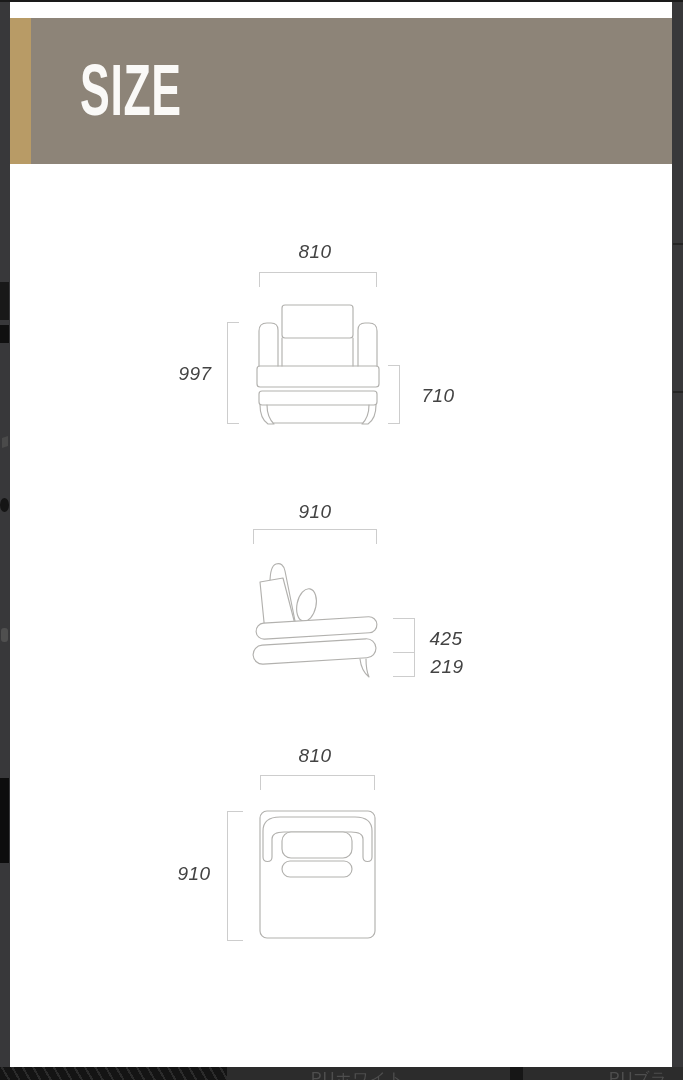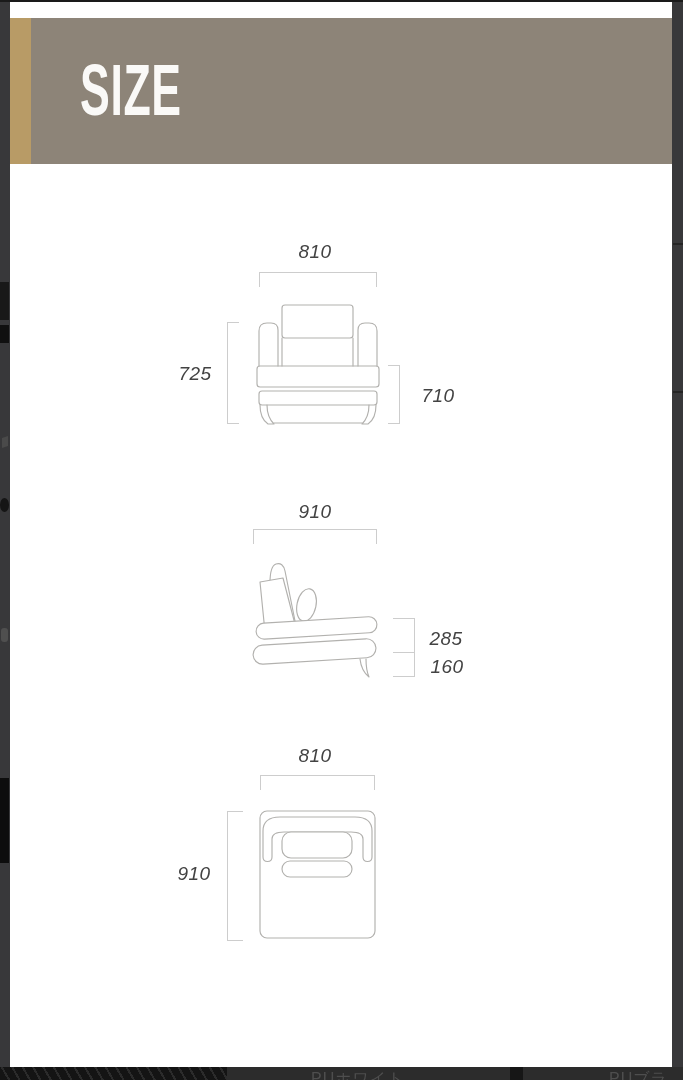--- a/index.html
+++ b/index.html
@@ -86,21 +86,21 @@
   <div id="modal">
 
     <div id="modal-header">
       <div id="accent-stripe"></div>
       <div id="size-title">SIZE</div>
     </div>
 
     <div class="dim-label" style="left:280px;top:240px;">810</div>
     <div class="bracket br-top" style="left:249px;top:270px;width:118px;height:15px;"></div>
     <div class="bracket br-left" style="left:217px;top:320px;width:12px;height:102px;"></div>
-    <div class="dim-label" style="left:160px;top:362px;">725</div>
+    <div class="dim-label" style="left:160px;top:362px;">997</div>
     <div class="bracket br-right" style="left:378px;top:363px;width:12px;height:59px;"></div>
     <div class="dim-label" style="left:403px;top:384px;">710</div>
 
     <svg width="130" height="130" viewBox="0 0 130 130" style="left:245px;top:296px;">
 
       <rect x="27" y="7" width="71" height="33" rx="3"></rect>
       <line x1="27" y1="40" x2="27" y2="68"></line>
       <line x1="98" y1="40" x2="98" y2="68"></line>
 
       <path d="M4,68 V33 Q4,25 12,25 H16 Q23,25 23,32 V68"></path>
@@ -111,22 +111,22 @@
 
       <path d="M5,107 C5,116 7,122 13,126 L19,126 C13,120 12,112 12,107"></path>
       <path d="M121,107 C121,116 119,122 113,126 L107,126 C113,120 114,112 114,107"></path>
       <line x1="19" y1="125" x2="107" y2="125"></line>
     </svg>
 
     <div class="dim-label" style="left:280px;top:500px;">910</div>
     <div class="bracket br-top" style="left:243px;top:527px;width:124px;height:15px;"></div>
     <div class="bracket br-right-open" style="left:383px;top:616px;width:22px;height:34px;"></div>
     <div class="bracket br-right" style="left:383px;top:650px;width:22px;height:25px;"></div>
-    <div class="dim-label" style="left:411px;top:627px;">285</div>
-    <div class="dim-label" style="left:412px;top:655px;">160</div>
+    <div class="dim-label" style="left:411px;top:627px;">425</div>
+    <div class="dim-label" style="left:412px;top:655px;">219</div>
 
     <svg width="135" height="125" viewBox="0 0 135 125" style="left:240px;top:554px;">
 
       <path d="M20,27 Q20,10 26,8 Q33,6 35,15 L46,70"></path>
 
       <path class="wfill" d="M10,26 L33,22 L46,72 L15,76 Z"></path>
 
       <ellipse class="wfill" cx="56.5" cy="49" rx="9.5" ry="16.5" transform="rotate(12 56.5 49)"></ellipse>
 
       <rect class="wfill" x="6" y="64" width="121" height="16" rx="8" transform="rotate(-3.5 66 72)"></rect>

